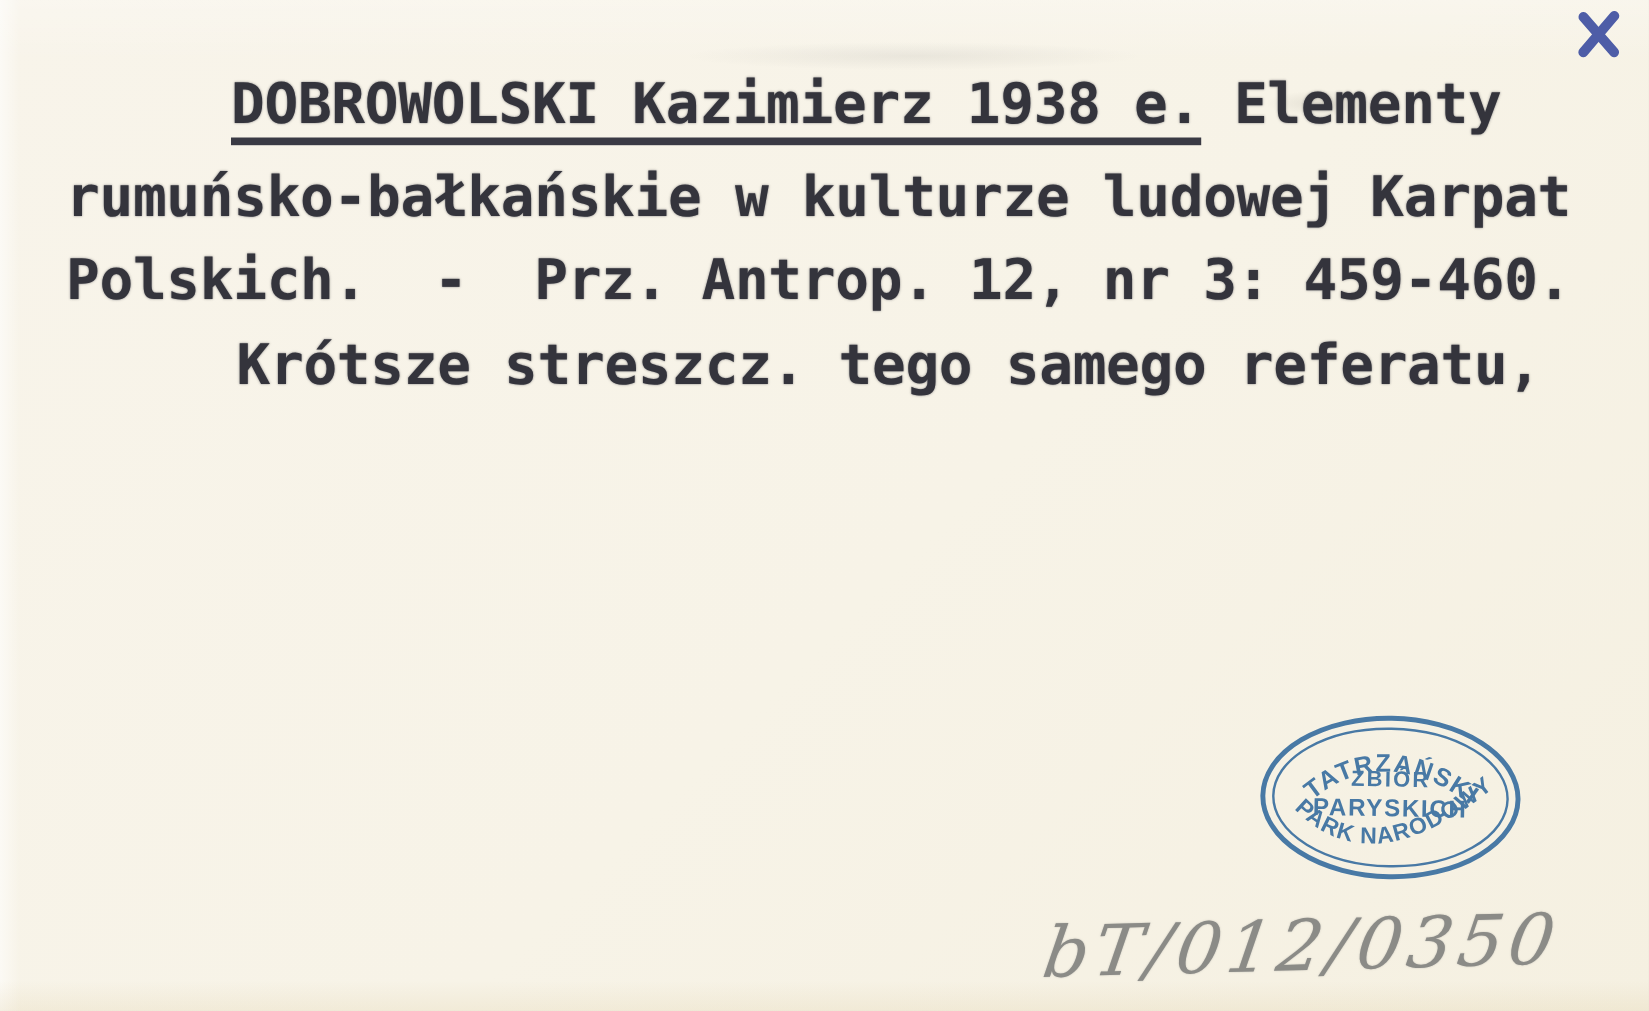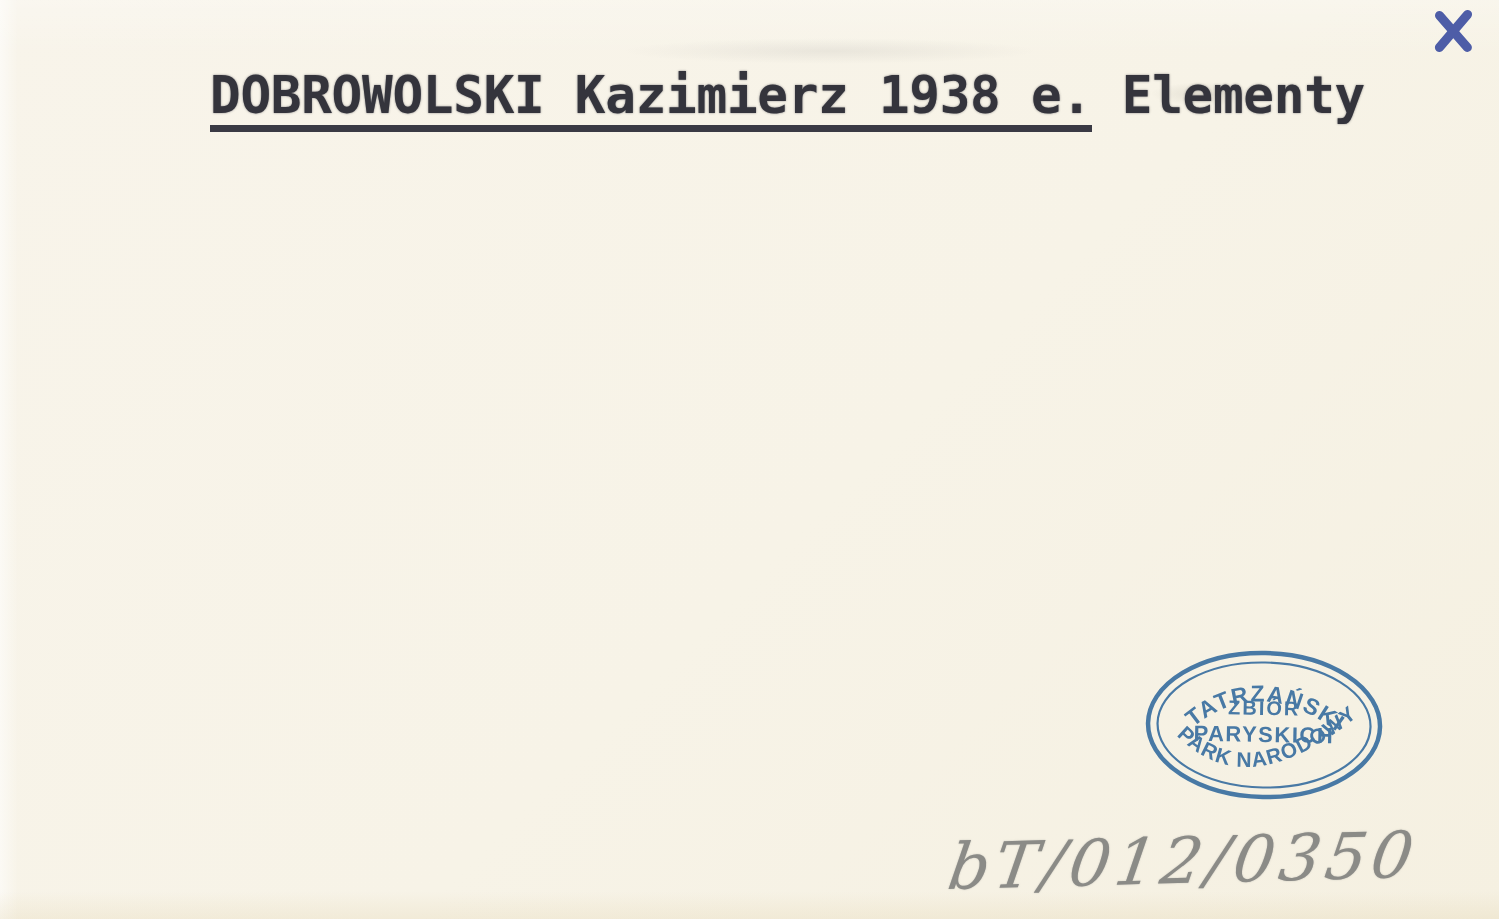--- a/index.html
+++ b/index.html
@@ -48,22 +48,25 @@
 </head>
 <body>
 
 <div class="stage">
 
   <div class="smudge a"></div>
   <div class="smudge b"></div>
 
   <div class="line l1"><span class="underlined">DOBROWOLSKI Kazimierz 1938 e.</span><span class="rest">Elementy</span></div>
 
+  <div class="line l2">rumuńsko-bałkańskie w kulturze ludowej Karpat</div>
 
+  <div class="line l3">Polskich.  -  Prz. Antrop. 12, nr 3: 459-460.</div>
 
+  <div class="line l4">Krótsze streszcz. tego samego referatu,</div>
 
 
   <svg class="stamp" width="246" height="158" viewBox="0 0 246 158">
     <g fill="none" stroke="#3a6fa0">
       <ellipse cx="123" cy="77" rx="116" ry="72" stroke-width="4.5"></ellipse>
       <ellipse cx="123" cy="77" rx="106.5" ry="62.5" stroke-width="2.2"></ellipse>
     </g>
     <defs>
       <path id="arcTop" d="M 32,101 Q 113,6 219,101" fill="none"></path>
       <path id="arcBottom" d="M 30,83 Q 105,165 223,61" fill="none"></path>

